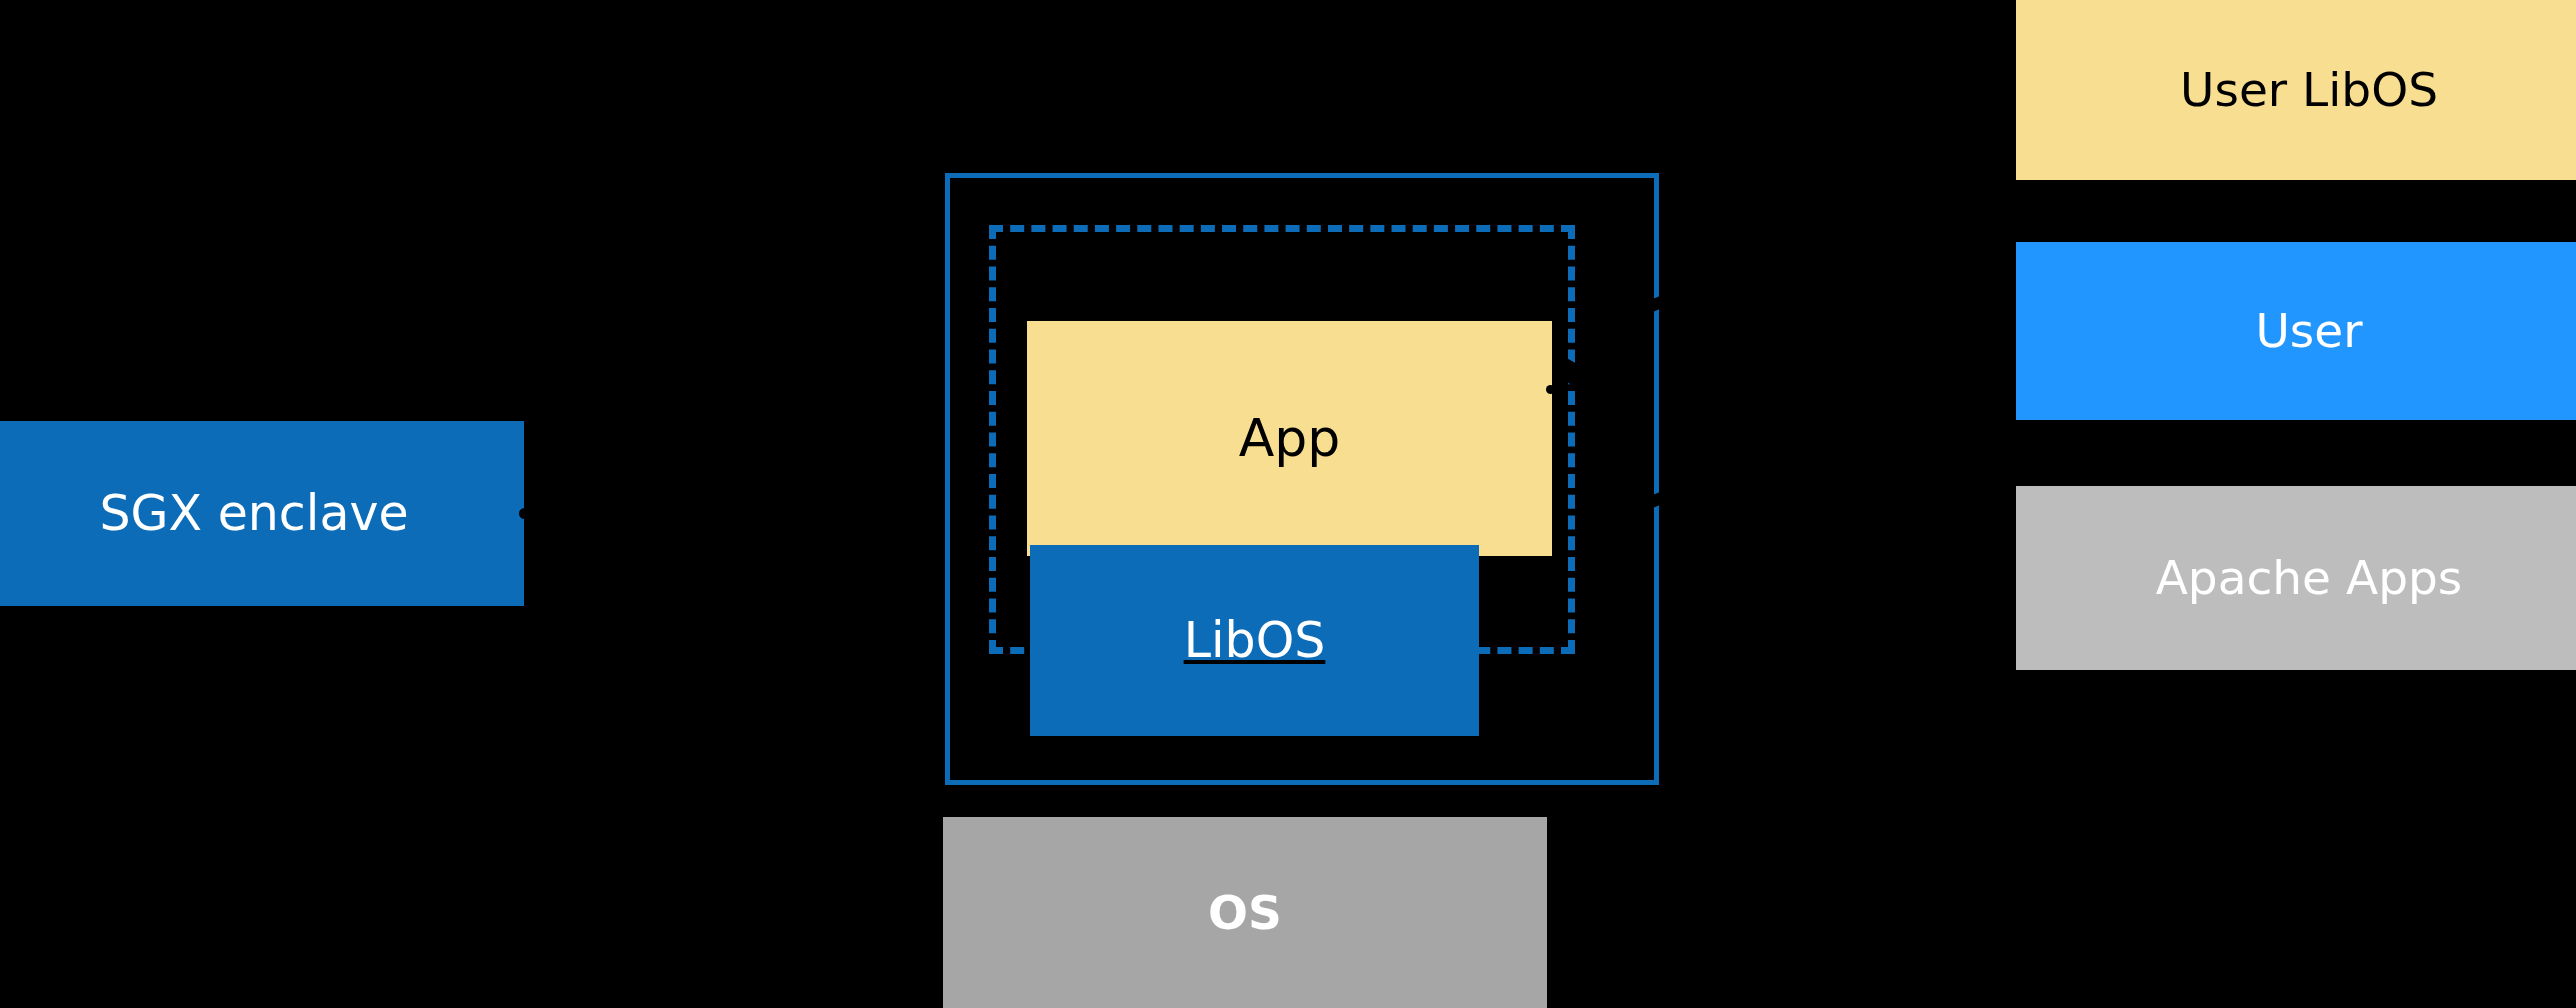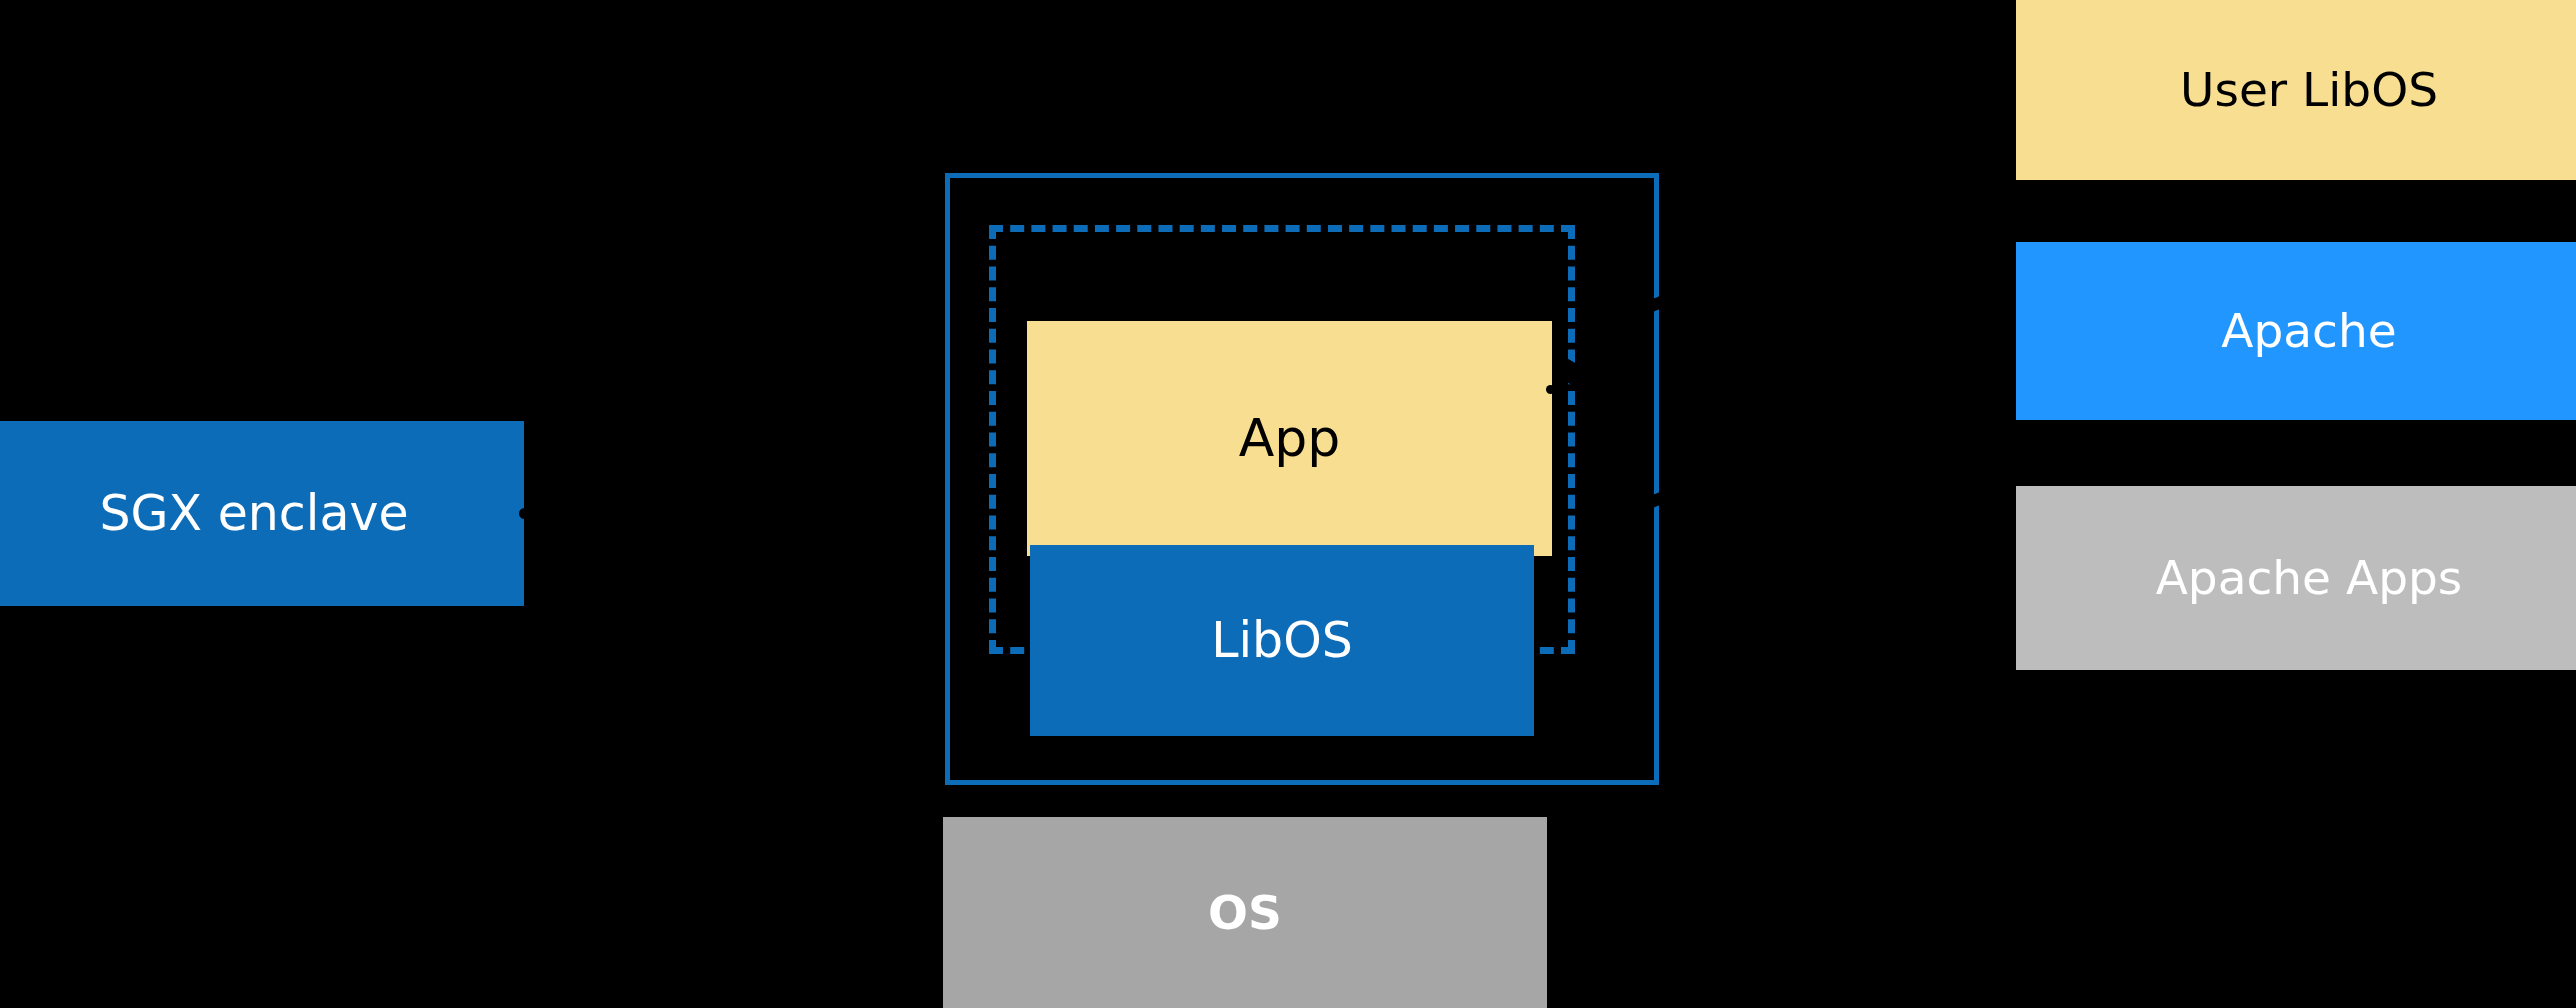--- a/index.html
+++ b/index.html
@@ -130,23 +130,24 @@
     width: 9.2px;
     height: 9.2px;
     border-radius: 50%;
     background: #000000;
   }
 
   
   #libos-box {
     left: 1030px;
     top: 545px;
-    width: 504px;
+    width: 449px;
     height: 191px;
     background: #0C6CB8;
+    text-decoration: underline;
   }
   #libos-box .label {
     color: #FFFFFF;
     font-size: 49px;
     font-weight: 400;
   }
 
   
   #os-box {
     left: 943px;
@@ -221,20 +222,20 @@
   </div>
 
   <div class="box" id="os-box">
     <span class="label">OS</span>
   </div>
 
   <div class="box stack-box" id="user-apps-box">
     <span class="label">User LibOS</span>
   </div>
   <div class="box stack-box" id="bigdl-box">
-    <span class="label">Apache</span>
+    <span class="label">User</span>
   </div>
   <div class="box stack-box" id="apache-spark-box">
     <span class="label">Apache Apps</span>
   </div>
 
 </div>
 
 
 </body></html>

